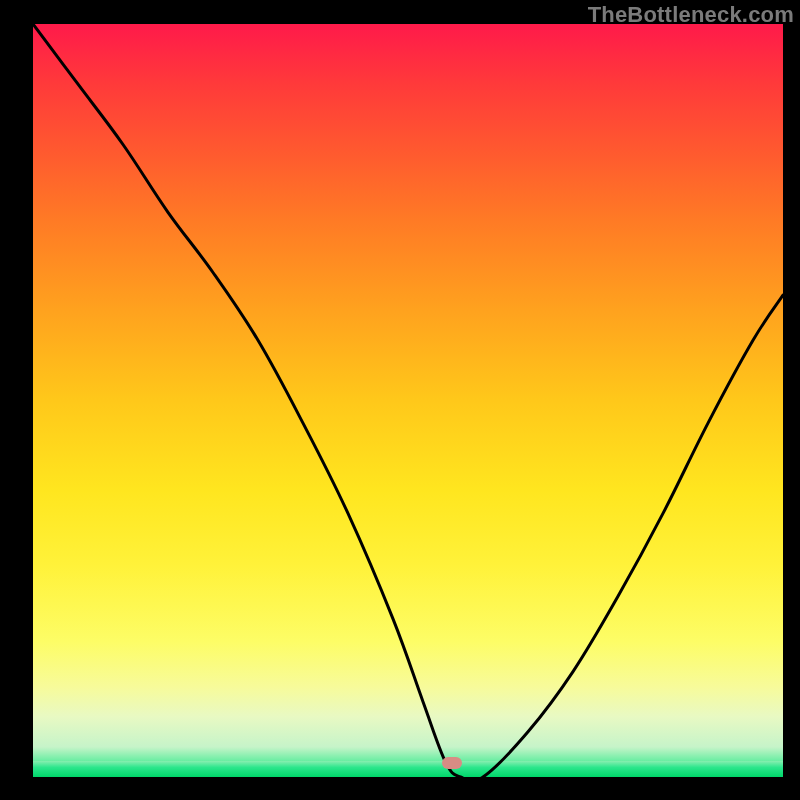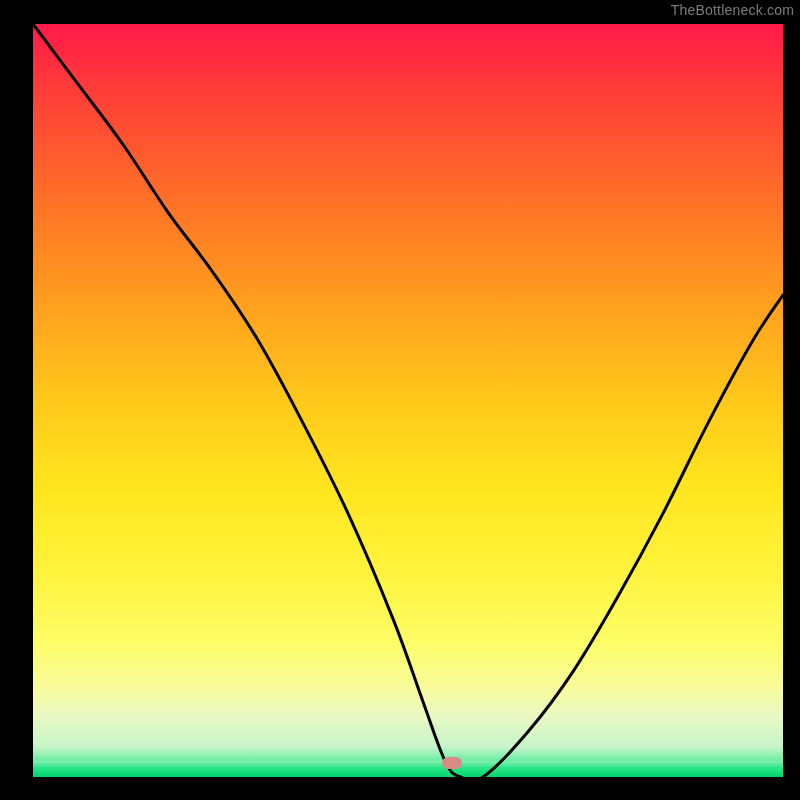--- a/index.html
+++ b/index.html
@@ -41,22 +41,22 @@
     background: linear-gradient(to bottom,
       #87efb0 0%,
       #2ce68c 40%,
       #00d66a 100%);
   }
   .watermark {
     position: absolute;
     top: 2px;
     right: 6px;
     font-family: Arial, Helvetica, sans-serif;
-    font-size: 14px;
-    font-weight: 400;
+    font-size: 22px;
+    font-weight: 700;
     color: #7b7b7b;
     letter-spacing: 0.2px;
   }
   .marker {
     position: absolute;
     width: 20px;
     height: 12px;
     border-radius: 6px;
     background: #d88c84;
   }

